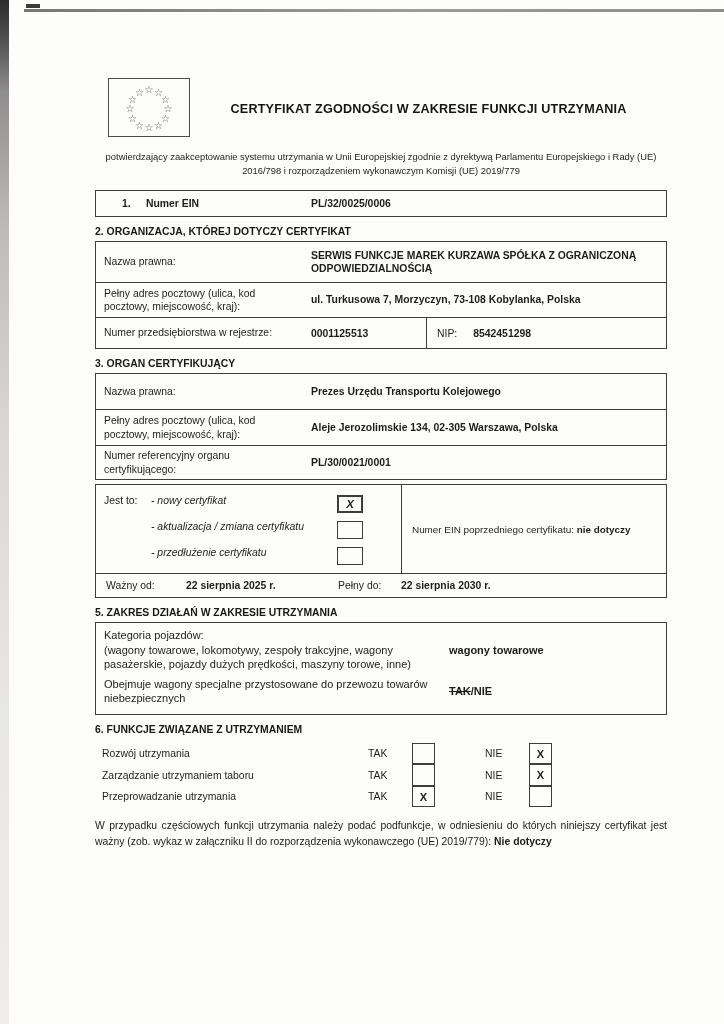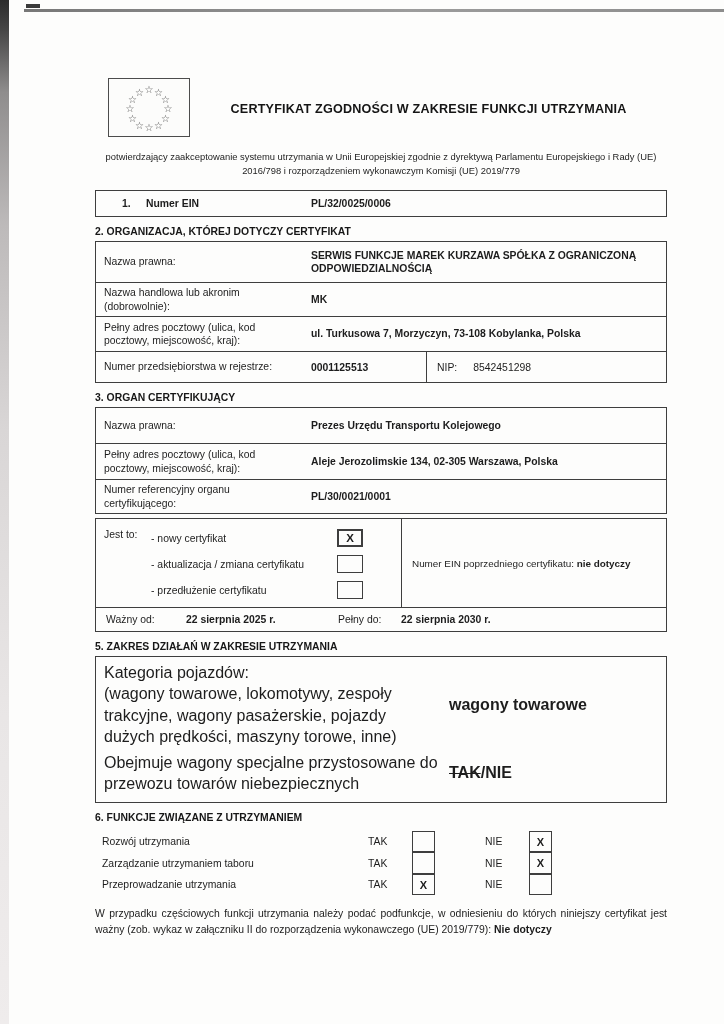--- a/index.html
+++ b/index.html
@@ -27,43 +27,43 @@
   .h40{min-height:40px}.h35{min-height:35px}.h34{min-height:34px}.h30{min-height:30px}.h24{min-height:24px}
   .sec-h{margin-top:9px;font-size:10.4px;font-weight:700;color:#171717;}
   
   .s1{margin-top:12px;display:flex;align-items:center;height:25px;border:1.5px solid #3e3e3e;font-size:10.4px;background:#fdfdfc;}
   .s1-num{flex:0 0 50px;padding-left:26px;box-sizing:border-box;font-weight:700;}
   .s1-label{flex:0 0 165px;font-weight:700;}
   .s1-value{font-weight:700;}
   
   .cv-reg{flex:0 0 115px;padding:3px 0;display:flex;align-items:center;font-weight:700;}
   .c-nip{flex:1;border-left:1.5px solid #3e3e3e;display:flex;align-items:center;padding:3px 10px;gap:16px;}
-  .c-nip .v{font-weight:400;text-align:center;}
+  .c-nip .v{font-weight:700;text-align:center;}
   
   .s4-top{display:flex;min-height:88px;}
   .s4-left{flex:0 0 305px;position:relative;padding:8px 0 6px 8px;box-sizing:border-box;}
   .jestto{position:absolute;top:10px;left:8px;}
   .opts{margin:2px 0 0 47px;width:212px;}
-  .opt{display:flex;align-items:center;justify-content:space-between;margin-bottom:8px;}
+  .opt{display:flex;justify-content:space-between;margin-bottom:8px;font-style:italic;}
   .opt:last-child{margin-bottom:0;}
   .box{width:26px;height:18px;border:1.2px solid #3e3e3e;display:flex;align-items:center;justify-content:center;
        font-weight:700;font-size:11.5px;background:#fdfdfc;box-sizing:border-box;}
   .opt.sel .box{border-width:2px;}
   .s4-right{flex:1;border-left:1.5px solid #3e3e3e;display:flex;align-items:center;padding:6px 10px;font-size:9.9px;line-height:1.35;}
   .s4-right b{font-weight:700;}
   .s4-wazny{border-top:1.5px solid #3e3e3e;display:flex;align-items:center;height:23px;}
   .w-l1{flex:0 0 90px;padding-left:10px;box-sizing:border-box;}
   .w-v1{flex:0 0 152px;font-weight:700;}
   .w-l2{flex:0 0 63px;}
   .w-v2{flex:1;font-weight:700;}
   .s4-rodzaj{border-top:1.5px solid #3e3e3e;padding:4px 8px 6px;line-height:1.28;}
   .rodzaj-hint{font-size:8.8px;color:#242424;}
   .rodzaj-val{font-weight:700;}
   
-  .s5{border:1.5px solid #3e3e3e;margin-top:4px;padding:5px 8px 8px;font-size:16px;background:#fdfdfc;}
+  .s5{border:1.5px solid #3e3e3e;margin-top:4px;padding:5px 8px 8px;font-size:11px;background:#fdfdfc;}
   .s5-row{display:flex;}
   .s5-row + .s5-row{margin-top:5px;}
   .s5-left{flex:0 0 335px;line-height:1.32;}
   .s5-val{flex:1;padding-left:10px;display:flex;align-items:center;font-weight:700;}
   .strike{text-decoration:line-through;}
   
   .s6-rows{margin-top:8px;}
   .s6-row{display:flex;align-items:stretch;height:21.5px;font-size:10.4px;}
   .s6-label{flex:0 0 273px;padding-left:7px;box-sizing:border-box;display:flex;align-items:center;}
   .s6-tn{flex:0 0 44px;display:flex;align-items:center;}
@@ -109,24 +109,20 @@
       <span class="s1-num">1.</span>
       <span class="s1-label">Numer EIN</span>
       <span class="s1-value">PL/32/0025/0006</span>
     </div>
 
     <div class="sec-h">2. ORGANIZACJA, KTÓREJ DOTYCZY CERTYFIKAT</div>
     <div class="tbl">
       <div class="row first h40">
         <div class="cl">Nazwa prawna:</div>
         <div class="cv">SERWIS FUNKCJE MAREK KURZAWA SPÓŁKA Z OGRANICZONĄ ODPOWIEDZIALNOŚCIĄ</div>
-      </div>
-      <div class="row h24">
-        <div class="cl">Nazwa handlowa lub akronim (dobrowolnie):</div>
-        <div class="cv">MK</div>
       </div>
       <div class="row h34">
         <div class="cl">Pełny adres pocztowy (ulica, kod pocztowy, miejscowość, kraj):</div>
         <div class="cv">ul. Turkusowa 7, Morzyczyn, 73-108 Kobylanka, Polska</div>
       </div>
       <div class="row h30">
         <div class="cl">Numer przedsiębiorstwa w rejestrze:</div>
         <div class="cv-reg">0001125513</div>
         <div class="c-nip">
           <span>NIP:</span>

